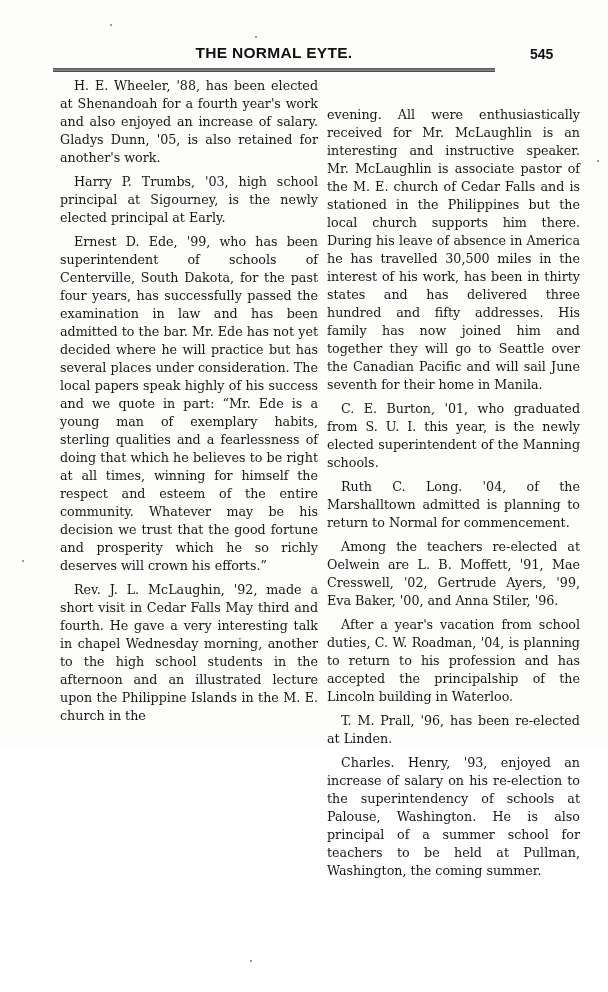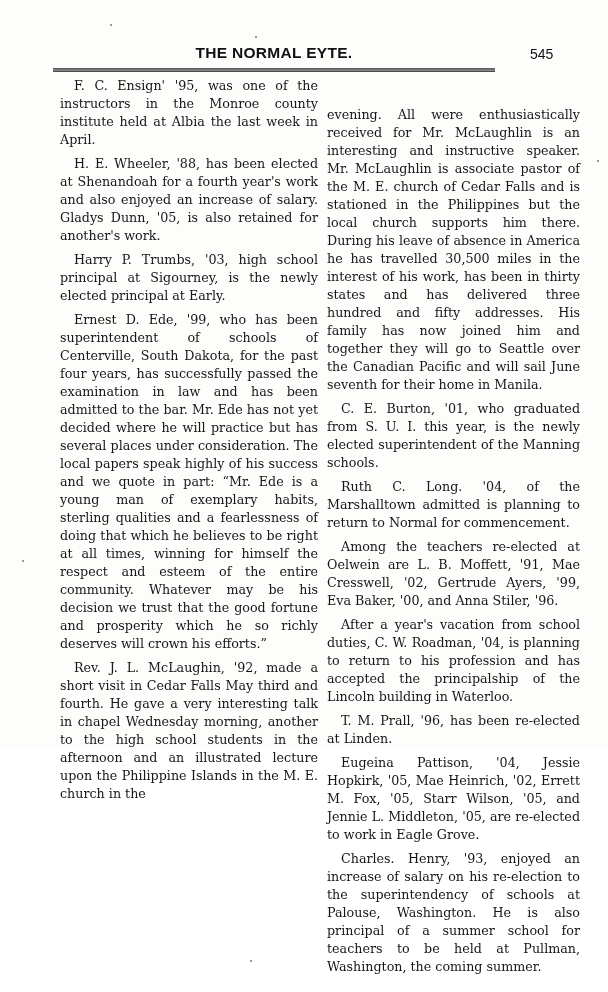--- a/index.html
+++ b/index.html
@@ -38,21 +38,21 @@
       font-weight: bold;
       font-size: 15.5px;
       letter-spacing: 0.3px;
       color: #111;
     }
     .page-number {
       position: absolute;
       left: 530px;
       top: 46px;
       font-family: "Liberation Sans", sans-serif;
-      font-weight: normal;
+      font-weight: bold;
       font-size: 14px;
       color: #111;
     }
     .header-rule {
       position: absolute;
       left: 53px;
       top: 68px;
       width: 442px;
       height: 4px;
       background: linear-gradient(#555, #888 60%, #333);
@@ -94,35 +94,33 @@
 
 <div class="page">
 
   <div class="header">
     <div class="header-title">THE NORMAL EYTE.</div>
   </div>
   <div class="page-number">545</div>
   <div class="header-rule"></div>
 
   <div class="column col-left">
-    <p class="para">F. C. Ensign' '95, was one of the instructors in the Monroe county institute held at Albia the last week in April.</p>
     <p class="para">H. E. Wheeler, '88, has been elected at Shenandoah for a fourth year's work and also enjoyed an increase of salary. Gladys Dunn, '05, is also retained for another's work.</p>
     <p class="para">Harry P. Trumbs, '03, high school principal at Sigourney, is the newly elected principal at Early.</p>
     <p class="para">Ernest D. Ede, '99, who has been superintendent of schools of Centerville, South Dakota, for the past four years, has successfully passed the examination in law and has been admitted to the bar. Mr. Ede has not yet decided where he will practice but has several places under consideration. The local papers speak highly of his success and we quote in part: “Mr. Ede is a young man of exemplary habits, sterling qualities and a fearlessness of doing that which he believes to be right at all times, winning for himself the respect and esteem of the entire community. Whatever may be his decision we trust that the good fortune and prosperity which he so richly deserves will crown his efforts.”</p>
     <p class="para">Rev. J. L. McLaughin, '92, made a short visit in Cedar Falls May third and fourth. He gave a very interesting talk in chapel Wednesday morning, another to the high school students in the afternoon and an illustrated lecture upon the Philippine Islands in the M. E. church in the</p>
   </div>
 
   <div class="column col-right">
     <p class="para continued">evening. All were enthusiastically received for Mr. McLaughlin is an interesting and instructive speaker. Mr. McLaughlin is associate pastor of the M. E. church of Cedar Falls and is stationed in the Philippines but the local church supports him there. During his leave of absence in America he has travelled 30,500 miles in the interest of his work, has been in thirty states and has delivered three hundred and fifty addresses. His family has now joined him and together they will go to Seattle over the Canadian Pacific and will sail June seventh for their home in Manila.</p>
     <p class="para">C. E. Burton, '01, who graduated from S. U. I. this year, is the newly elected superintendent of the Manning schools.</p>
     <p class="para">Ruth C. Long. '04, of the Marshalltown admitted is planning to return to Normal for commencement.</p>
     <p class="para">Among the teachers re-elected at Oelwein are L. B. Moffett, '91, Mae Cresswell, '02, Gertrude Ayers, '99, Eva Baker, '00, and Anna Stiler, '96.</p>
     <p class="para">After a year's vacation from school duties, C. W. Roadman, '04, is planning to return to his profession and has accepted the principalship of the Lincoln building in Waterloo.</p>
     <p class="para">T. M. Prall, '96, has been re-elected at Linden.</p>
-    <p class="para">Eugeina Pattison, '04, Jessie Hopkirk, '05, Mae Heinrich, '02, Errett M. Fox, '05, Starr Wilson, '05, and Jennie L. Middleton, '05, are re-elected to work in Eagle Grove.</p>
     <p class="para">Charles. Henry, '93, enjoyed an increase of salary on his re-election to the superintendency of schools at Palouse, Washington. He is also principal of a summer school for teachers to be held at Pullman, Washington, the coming summer.</p>
   </div>
 
   <span class="speck" style="left:110px;top:24px"></span>
   <span class="speck" style="left:255px;top:36px"></span>
   <span class="speck" style="left:597px;top:160px"></span>
   <span class="speck" style="left:22px;top:560px"></span>
   <span class="speck" style="left:250px;top:960px"></span>
 </div>
 

